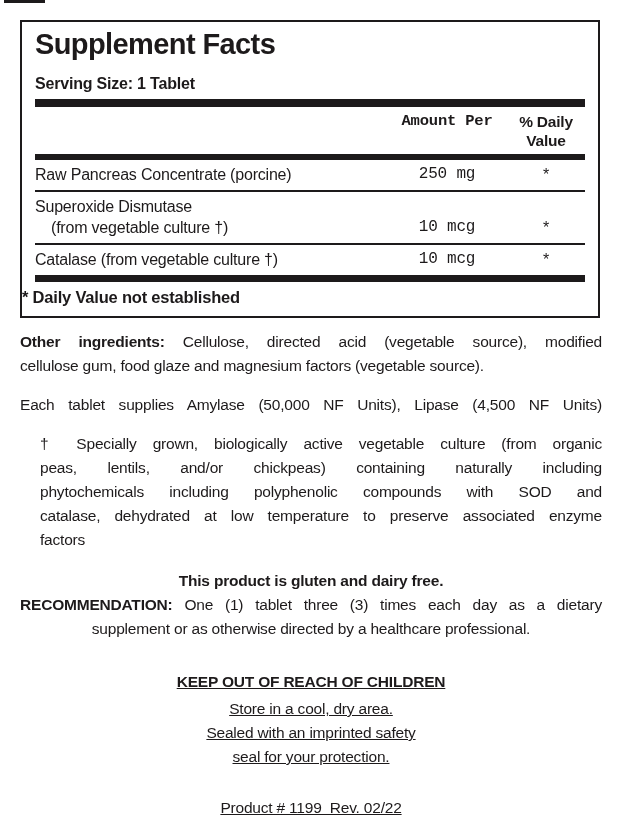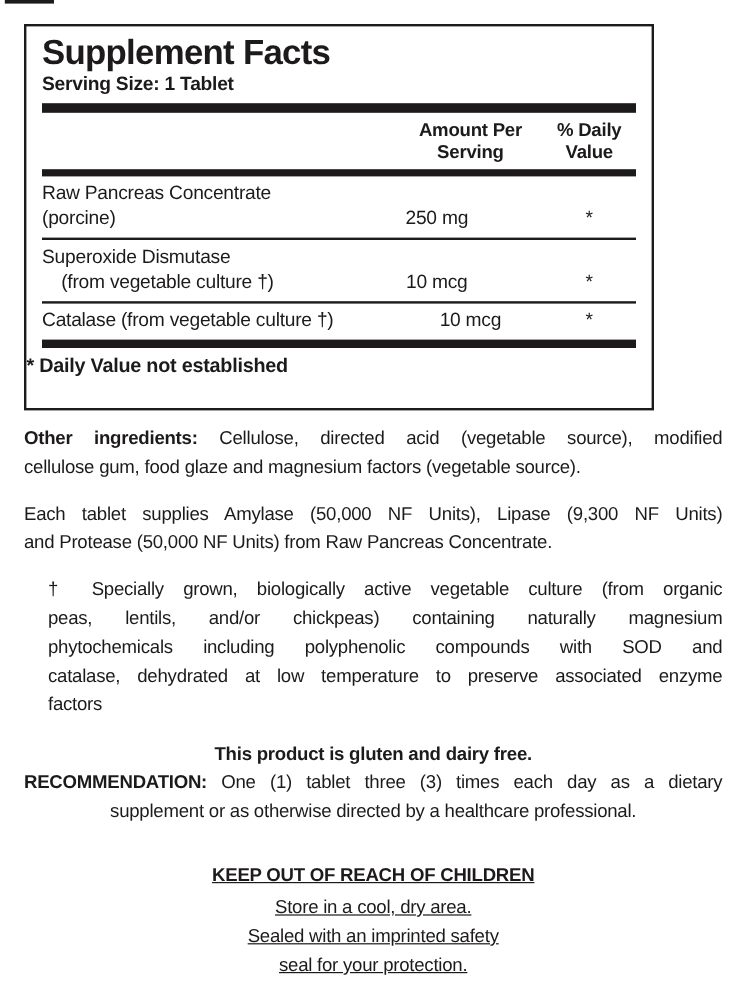--- a/index.html
+++ b/index.html
@@ -14,65 +14,65 @@
   }
   .artifact {
     position: absolute; top: 0; left: 4px;
     width: 41px; height: 3px; background: #1d1a1b;
   }
 
   
   .sf-box {
     box-sizing: border-box;
     margin: 20px 21px 0 20px;
-    width: 525px;
+    width: 580px;
     border: 2px solid #1d1a1b;
-    padding-bottom: 18px;
+    padding-bottom: 2px;
   }
   .sf-title {
     margin: 6px 13px 0 13px;
     font-size: 29px;
     font-weight: bold;
     letter-spacing: -0.6px;
     line-height: 32px;
   }
   .sf-serving {
-    margin: 1px 13px 6px 13px;
+    margin: 14px 13px 6px 13px;
     font-size: 16px;
     font-weight: bold;
     line-height: 19px;
     letter-spacing: -0.2px;
   }
   .bar { background: #1d1a1b; margin: 0 13px; }
   .bar-thick { height: 8px; }
   .bar-mid   { height: 6px; margin-top: 4px; }
   .bar-foot  { height: 7px; }
 
   .sf-header {
     display: flex;
     margin: 5px 13px 0 13px;
     font-size: 15.5px;
     font-weight: bold;
     line-height: 19px;
     letter-spacing: -0.2px;
   }
   .col-name { flex: 1; }
-  .col-amt  { width: 120px; text-align: center; }
+  .col-amt  { width: 120px; text-align: center; font-family: Liberation Mono, monospace; }
   .col-dv   { width: 78px;  text-align: center; }
 
   .sf-row {
     display: flex;
     align-items: flex-end;
     margin: 0 13px;
     padding: 4px 0 5px 0;
     font-size: 16px;
     line-height: 21px;
     letter-spacing: -0.2px;
   }
-  .sf-row.ruled { border-bottom: 2px solid #1d1a1b; gap: 28px; }
+  .sf-row.ruled { border-bottom: 2px solid #1d1a1b; }
   .name-indent { padding-left: 16px; }
 
   .sf-footnote {
     margin: 0 0;
     padding: 5px 0 6px 0;
     font-size: 16.5px;
     font-weight: bold;
     line-height: 21px;
     letter-spacing: -0.2px;
   }
@@ -107,21 +107,20 @@
   <section class="sf-box">
     <h1 class="sf-title">Supplement Facts</h1>
     <div class="sf-serving">Serving Size: 1 Tablet</div>
 
     <div class="bar bar-thick"></div>
 
     <div class="sf-header">
       <div class="col-name"></div>
       <div class="col-amt">
         <div>Amount Per</div>
-        <div>Serving</div>
       </div>
       <div class="col-dv">
         <div>% Daily</div>
         <div>Value</div>
       </div>
     </div>
 
     <div class="bar bar-mid"></div>
 
     <div class="sf-row ruled">
@@ -152,27 +151,26 @@
     <div class="bar bar-foot"></div>
     <div class="sf-footnote">* Daily Value not established</div>
   </section>
 
   <div class="para p-other">
     <div class="jline"><b>Other ingredients:</b><span> Cellulose, directed acid (vegetable source), modified</span></div>
     <div class="lline">cellulose gum, food glaze and magnesium factors (vegetable source).</div>
   </div>
 
   <div class="para p-each">
-    <div class="jline">Each tablet supplies Amylase (50,000 NF Units), Lipase (9,300 NF Units)</div>
-    <div class="lline">and Protease (50,000 NF Units) from Raw Pancreas Concentrate.</div>
+    <div class="jline">Each tablet supplies Amylase (50,000 NF Units), Lipase (4,500 NF Units)</div>
   </div>
 
   <div class="para p-dagger">
     <div class="jline">† Specially grown, biologically active vegetable culture (from organic</div>
-    <div class="jline">peas, lentils, and/or chickpeas) containing naturally magnesium</div>
+    <div class="jline">peas, lentils, and/or chickpeas) containing naturally including</div>
     <div class="jline">phytochemicals including polyphenolic compounds with SOD and</div>
     <div class="jline">catalase, dehydrated at low temperature to preserve associated enzyme</div>
     <div class="lline">factors</div>
   </div>
 
   <div class="para p-rec">
     <div class="cline bold">This product is gluten and dairy free.</div>
     <div class="jline"><b>RECOMMENDATION:</b><span> One (1) tablet three (3) times each day as a dietary</span></div>
     <div class="cline">supplement or as otherwise directed by a healthcare professional.</div>
   </div>

